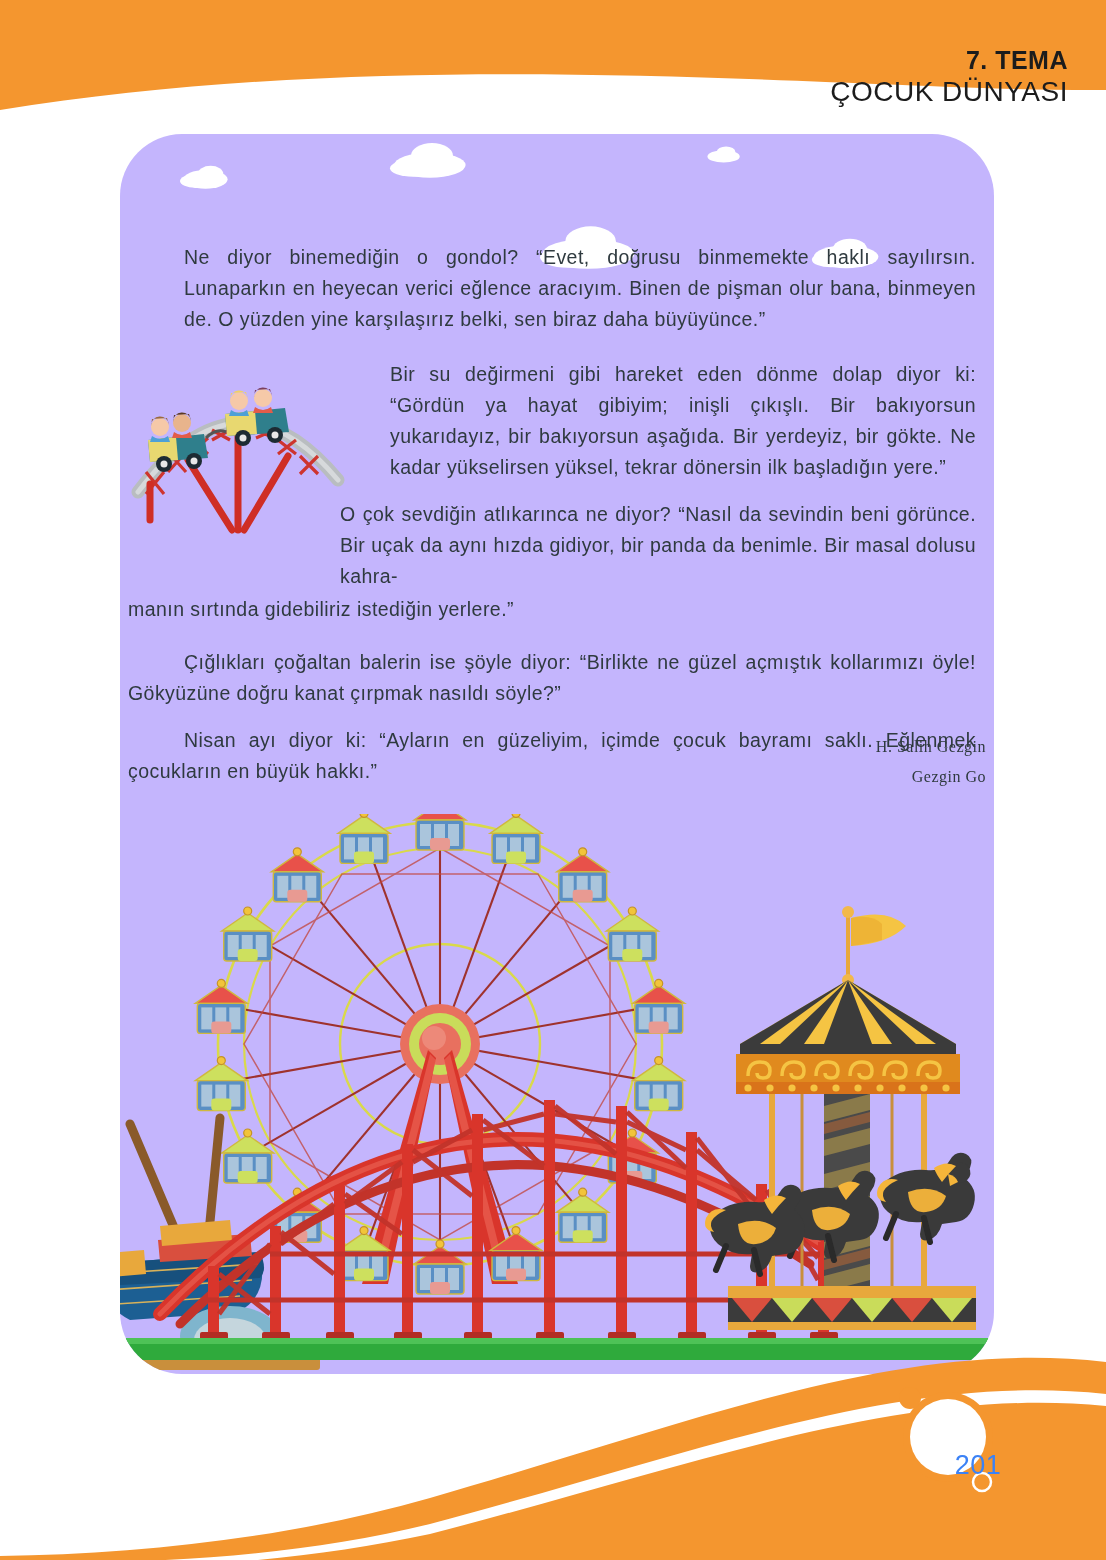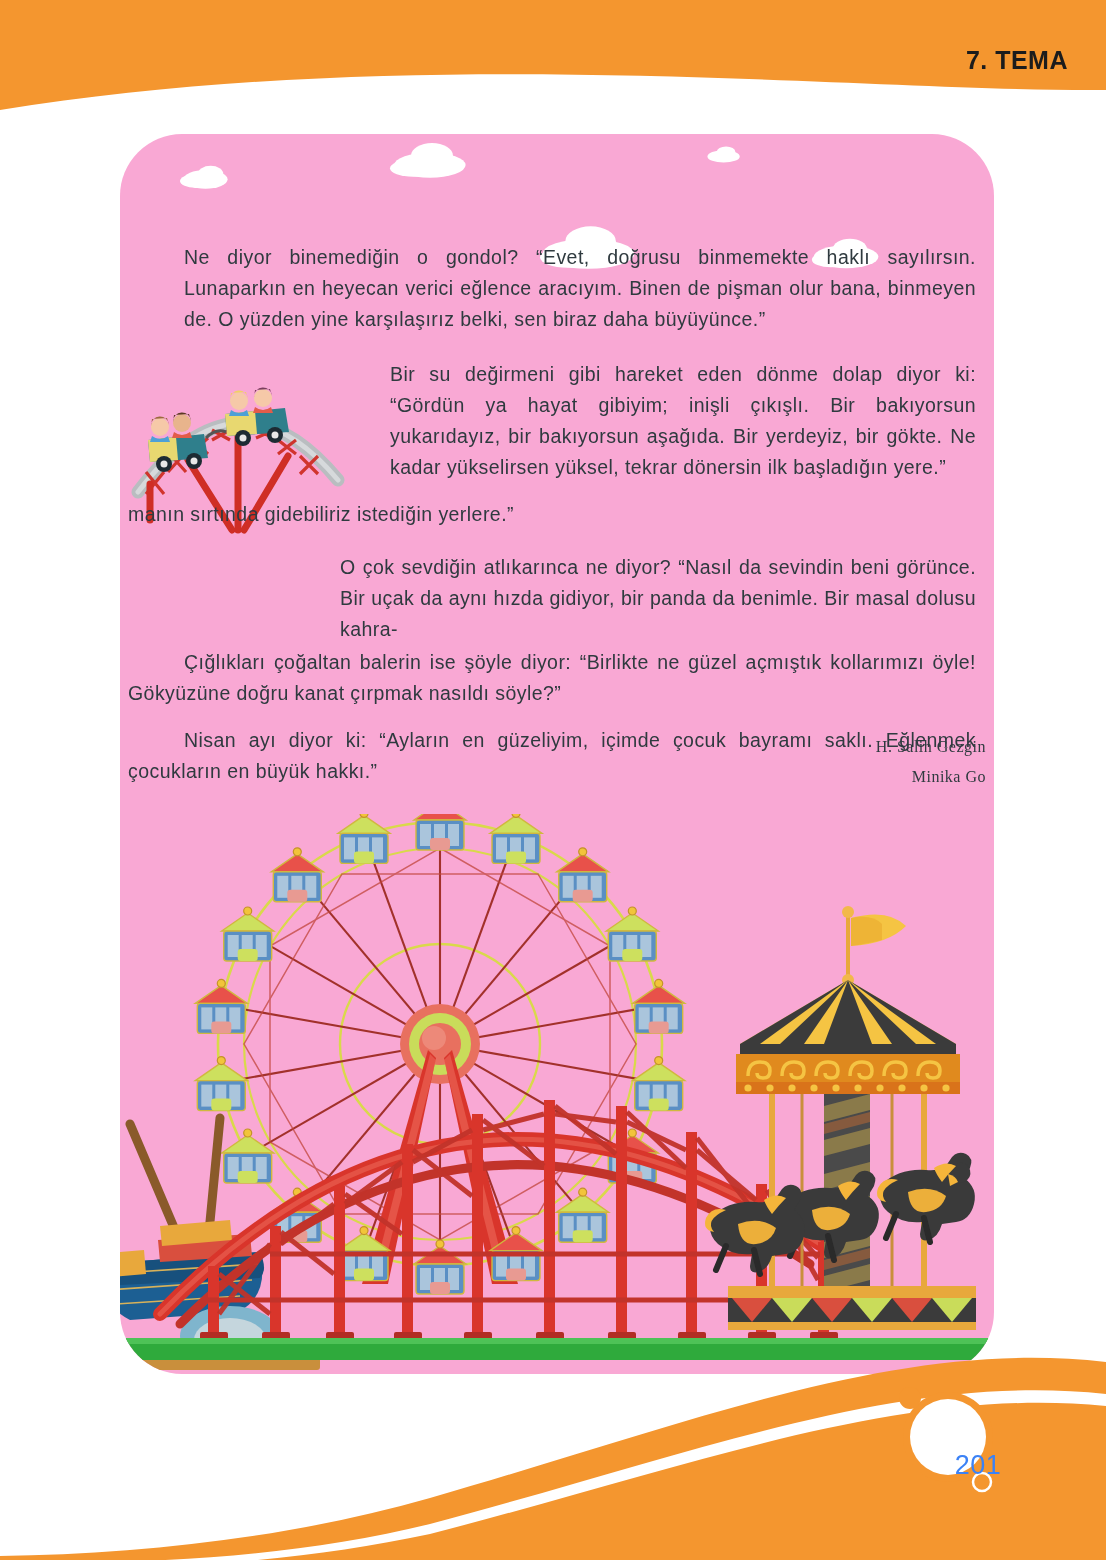--- a/index.html
+++ b/index.html
@@ -48,21 +48,21 @@
     margin-top: 2px;
   }
 
   
   .panel {
     position: absolute;
     left: 120px;
     top: 134px;
     width: 874px;
     height: 1240px;
-    background: #f9a8d4;
+    background: #c4b5fd;
     border-radius: 62px;
     overflow: hidden;
   }
 
   .sky-svg {
     position: absolute;
     inset: 0;
     width: 100%;
     height: 100%;
   }
@@ -153,20 +153,21 @@
 </style>
 </head>
 <body>
 
 <svg class="top-wave" viewBox="0 0 1106 300" preserveAspectRatio="none">
   <path d="M0,0 L1106,0 L1106,90 C860,92 420,42 0,110 Z" fill="#f4962f"></path>
 </svg>
 
 <div class="theme-header">
   <div class="theme-number">7. TEMA</div>
+  <div class="theme-name">ÇOCUK DÜNYASI</div>
 </div>
 
 <div class="panel">
 
   <svg class="sky-svg" viewBox="0 0 874 1240" preserveAspectRatio="none">
     <g fill="#ffffff">
       <g transform="translate(60,30) scale(0.85)">
         <ellipse cx="30" cy="18" rx="26" ry="11"></ellipse>
         <ellipse cx="18" cy="20" rx="18" ry="8"></ellipse>
         <ellipse cx="36" cy="12" rx="15" ry="10"></ellipse>
@@ -246,29 +247,29 @@
       <path d="M31,7 a9,9 0 0 1 18,-1 l-2,-7 l-15,1 Z" fill="#7b3f5e"></path>
       <path d="M32,17 q8,6 16,0 l2,6 l-20,0 Z" fill="#e25c4a"></path>
     </g>
 
     <path d="M78,86 Q88,76 98,80" stroke="#555" stroke-width="3" fill="none"></path>
   </svg>
 
   <div class="text-block">
     <p class="para p1">Ne diyor binemediğin o gondol? “Evet, doğrusu binmemekte haklı sayılırsın. Lunaparkın en heyecan verici eğlence aracıyım. Binen de pişman olur bana, binmeyen de. O yüzden yine karşılaşırız belki, sen biraz daha büyüyünce.”</p>
     <p class="para p2">Bir su değirmeni gibi hareket eden dönme dolap diyor ki: “Gördün ya  hayat gibiyim; inişli çıkışlı. Bir bakıyorsun yukarıdayız, bir bakıyorsun aşağıda. Bir yerdeyiz, bir gökte. Ne kadar yükselirsen yüksel, tekrar dönersin ilk başladığın yere.”</p>
+    <p class="para p3">O çok sevdiğin atlıkarınca ne diyor? “Nasıl da sevindin beni görünce. Bir uçak da aynı hızda gidiyor, bir panda da benimle. Bir masal dolusu kahra-</p>
     <p class="para p3b">manın sırtında gidebiliriz istediğin yerlere.”</p>
-    <p class="para p3">O çok sevdiğin atlıkarınca ne diyor? “Nasıl da sevindin beni görünce. Bir uçak da aynı hızda gidiyor, bir panda da benimle. Bir masal dolusu kahra-</p>
     <p class="para p4"><span class="indent"></span><span>Çığlıkları çoğaltan balerin ise şöyle diyor: “Birlikte ne güzel açmıştık kollarımızı öyle! Gökyüzüne doğru kanat çırpmak nasıldı söyle?”</span></p>
     <p class="para p5"><span class="indent"></span><span>Nisan ayı diyor ki: “Ayların en güzeliyim, içimde çocuk bayramı saklı. Eğlenmek çocukların en büyük hakkı.”</span></p>
   </div>
 
   <div class="attribution">
     <div>H. Salih Gezgin</div>
-    <div>Minika Go</div>
+    <div>Gezgin Go</div>
   </div>
 
   <svg class="scene" viewBox="0 0 874 560" preserveAspectRatio="none">
 
     <g transform="translate(320,230)">
 
       <circle cx="0" cy="0" r="222" fill="none" stroke="#d9d94a" stroke-width="2.6"></circle>
       <circle cx="0" cy="0" r="196" fill="none" stroke="#d9d94a" stroke-width="2.2"></circle>
       <circle cx="0" cy="0" r="100" fill="none" stroke="#d9d94a" stroke-width="2.4"></circle>
 

